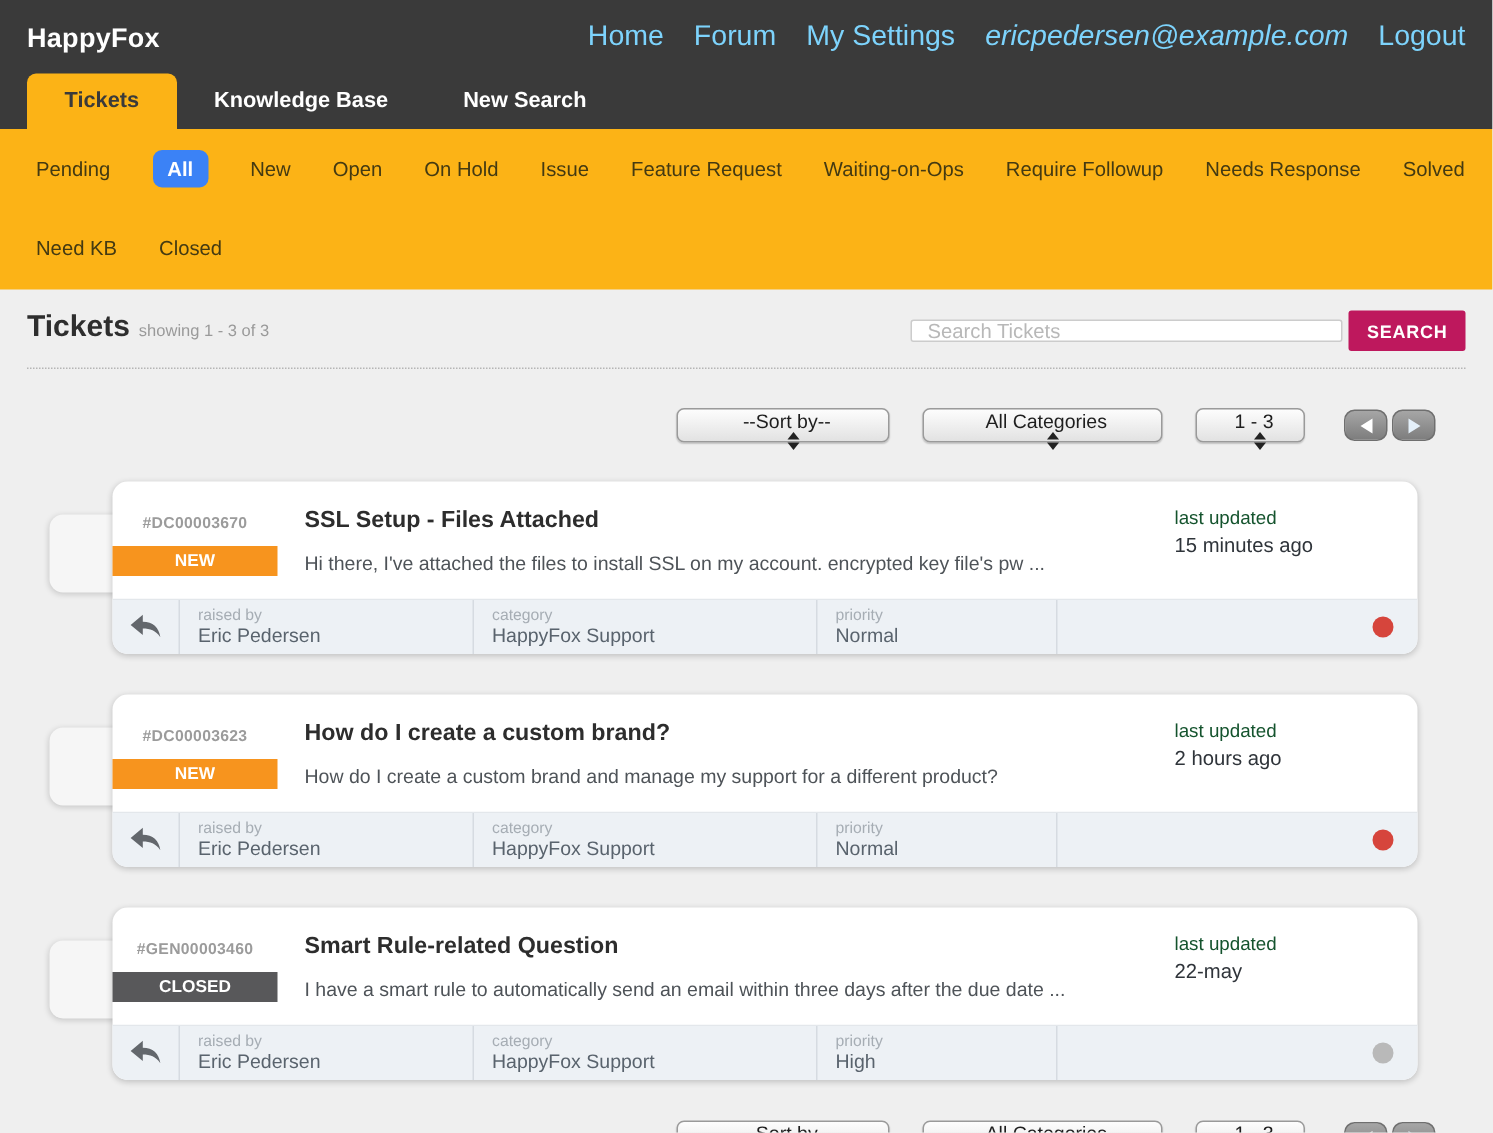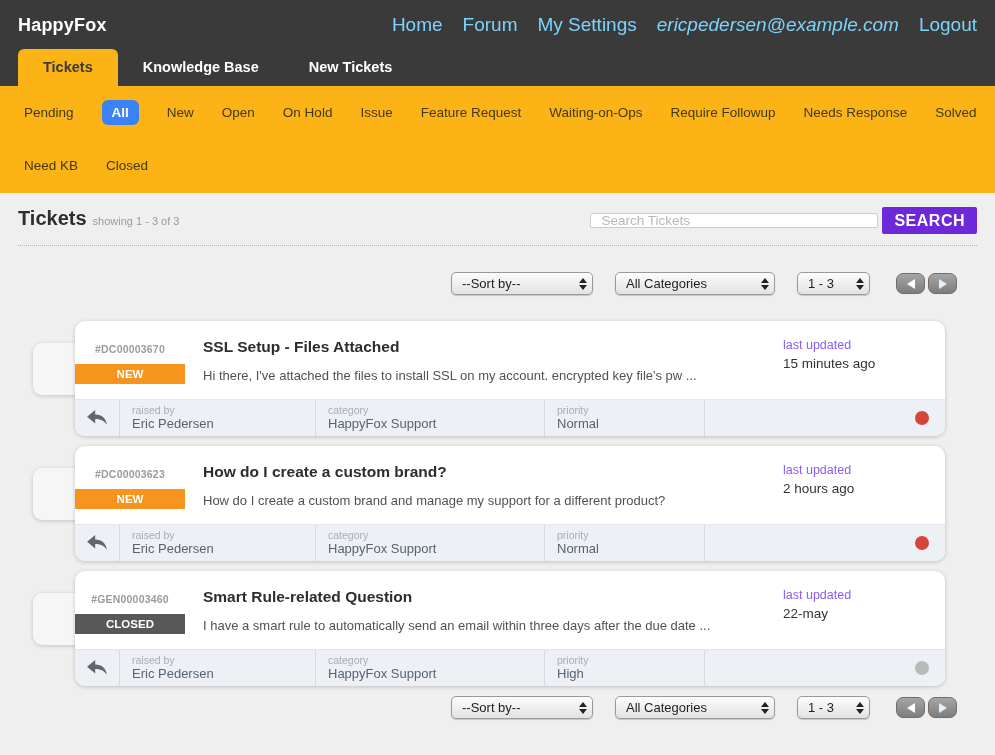--- a/index.html
+++ b/index.html
@@ -29,64 +29,64 @@
   
   .content { padding:14px 18px 0; }
   .heading-row { display:flex; justify-content:space-between; align-items:flex-start; }
   .page-title { font-size:20px; font-weight:bold; color:#2e2e2e; display:inline; }
   .showing { font-size:11px; color:#9a9a9a; margin-left:6px; }
   .search-box { display:flex; align-items:center; gap:4px; }
   .search-input { width:288px; height:15px; border:1px solid #ccc; border-radius:2px;
                   padding:0 10px; font-size:13.5px; color:#444;
                   font-family:"Liberation Sans", sans-serif; background:#fff; }
   .search-input::placeholder { color:#b8b8b8; }
-  .search-btn { background:#6d28d9; color:#fff; font-weight:bold; font-size:16px;
+  .search-btn { background:#be185d; color:#fff; font-weight:bold; font-size:12px;
                 height:27px; padding:0 12px; border:none; border-radius:2px;
                 letter-spacing:.5px; cursor:pointer;
                 font-family:"Liberation Sans", sans-serif; }
   .dotted-sep { border-bottom:1px dotted #b5b5b5; margin-top:11px; }
   
   .controls-row { display:flex; justify-content:flex-end; align-items:center;
                   gap:22px; margin:26px 20px 0 0; }
   .mac-select { display:flex; align-items:center; justify-content:space-between;
                 background:linear-gradient(#fdfdfd,#e2e2e2); border:1px solid #9a9a9a;
                 border-radius:5px; height:23px; padding:0 5px 0 10px; font-size:13px;
-                color:#1e1e1e; box-shadow:0 1px 1px rgba(0,0,0,.18); cursor:pointer; }
+                color:#1e1e1e; box-shadow:0 1px 1px rgba(0,0,0,.18); cursor:pointer;flex-direction:column; }
   .w-sort { width:142px; } .w-cat { width:160px; } .w-range { width:73px; }
   .sel-arrows { display:flex; flex-direction:column; gap:2px; margin-left:8px; }
   .tri-up { width:0; height:0; border-left:4px solid transparent;
             border-right:4px solid transparent; border-bottom:5px solid #222; }
   .tri-down { width:0; height:0; border-left:4px solid transparent;
               border-right:4px solid transparent; border-top:5px solid #222; }
   .pager { display:flex; gap:3px; margin-left:4px; }
   .pager-btn { width:29px; height:21px; border-radius:7px;
                background:linear-gradient(#a6a6a6,#7d7d7d); border:1px solid #6f6f6f;
                display:flex; align-items:center; justify-content:center; cursor:pointer; }
   .tri-left { width:0; height:0; border-top:5px solid transparent;
               border-bottom:5px solid transparent; border-right:8px solid #fff; }
   .tri-right { width:0; height:0; border-top:5px solid transparent;
                border-bottom:5px solid transparent; border-left:8px solid #e4f0fa; }
   
   .ticket-list { margin:26px 32px 0 57px; }
-  .ticket-wrap { position:relative; margin-bottom:10px; }
+  .ticket-wrap { position:relative; margin-bottom:27px; }
   .pull-tab { position:absolute; left:-42px; top:22px; width:52px; height:52px;
               background:#f6f6f6; border-radius:9px;
               box-shadow:0 1px 4px rgba(0,0,0,.18); cursor:pointer; }
   .card { position:relative; background:#fff; border-radius:10px;
           box-shadow:0 1px 4px rgba(0,0,0,.2); }
   .card-main { display:flex; padding-top:17px; cursor:pointer; }
   .card-left { width:110px; flex-shrink:0; text-align:center; padding-top:5px; }
   .ticket-id { font-size:10.5px; font-weight:bold; color:#9b9b9b; letter-spacing:.2px; }
   .badge { display:block; margin-top:9px; color:#fff; font-weight:bold;
            font-size:11.5px; padding:4px 0; text-align:center; }
   .card-body { flex:1; padding:0 18px 16px; }
   .title { font-size:15.5px; font-weight:bold; color:#2d2d2d; }
   .snippet { font-size:13px; color:#4e5358; margin-top:12px; }
   .card-updated { width:162px; flex-shrink:0; padding-right:8px; }
-  .lu-label { font-size:12.5px; color:#8b5cf6; }
+  .lu-label { font-size:12.5px; color:#14532d; }
   .lu-value { font-size:13.5px; color:#2f343a; margin-top:4px; }
   .card-footer { display:flex; align-items:stretch; background:#edf1f5;
                  border-top:1px solid #e3e7eb; border-radius:0 0 10px 10px; height:37px; }
   .fc { display:flex; flex-direction:column; justify-content:center;
         border-left:1px solid #d6dbe1; padding:0 12px; }
   .fc-arrow { width:44px; border-left:none; flex-direction:row; align-items:center;
               justify-content:center; padding:0; cursor:pointer; }
   .fc-label { font-size:10.5px; color:#a6adb4; line-height:1.15; }
   .fc-value { font-size:13px; color:#59636d; line-height:1.25; }
   .fc-raised { width:196px; } .fc-cat { width:229px; } .fc-pri { width:160px; }
@@ -105,21 +105,21 @@
       <span>Home</span>
       <span>Forum</span>
       <span>My Settings</span>
       <span class="email">ericpedersen@example.com</span>
       <span>Logout</span>
     </div>
   </div>
   <div class="tabs-row">
     <div class="tab active">Tickets</div>
     <div class="tab">Knowledge Base</div>
-    <div class="tab">New Tickets</div>
+    <div class="tab">New Search</div>
   </div>
 </div>
 
 <div class="filterbar">
   <div class="filter-row">
     <span class="filter-item">Pending</span>
     <span class="filter-item selected">All</span>
     <span class="filter-item">New</span>
     <span class="filter-item">Open</span>
     <span class="filter-item">On Hold</span>

